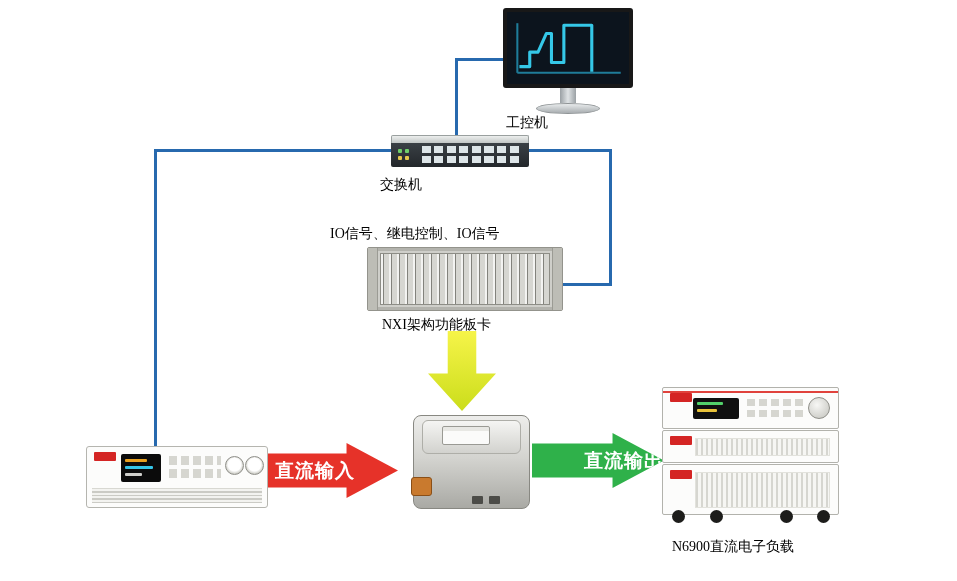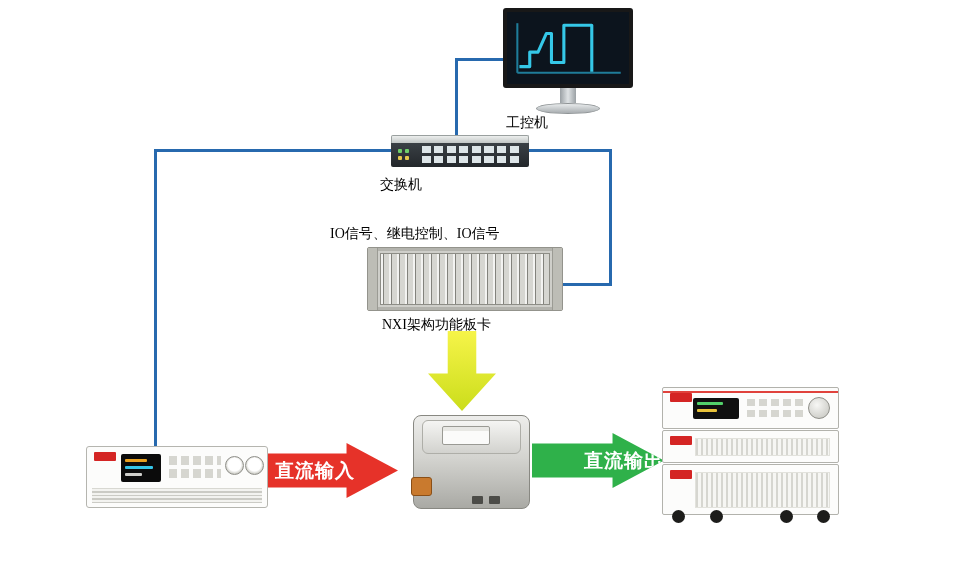--- a/index.html
+++ b/index.html
@@ -197,14 +197,15 @@
     </div>
     <div class="eu bot">
       <div class="logo red"></div>
       <div class="el-grille"></div>
     </div>
     <div class="caster c1"></div>
     <div class="caster c2"></div>
     <div class="caster c3"></div>
     <div class="caster c4"></div>
   </div>
+  <div class="lbl" style="left:672px;top:538px;width:160px">N6900直流电子负载</div>
 
 </div>
 
 </body></html>

